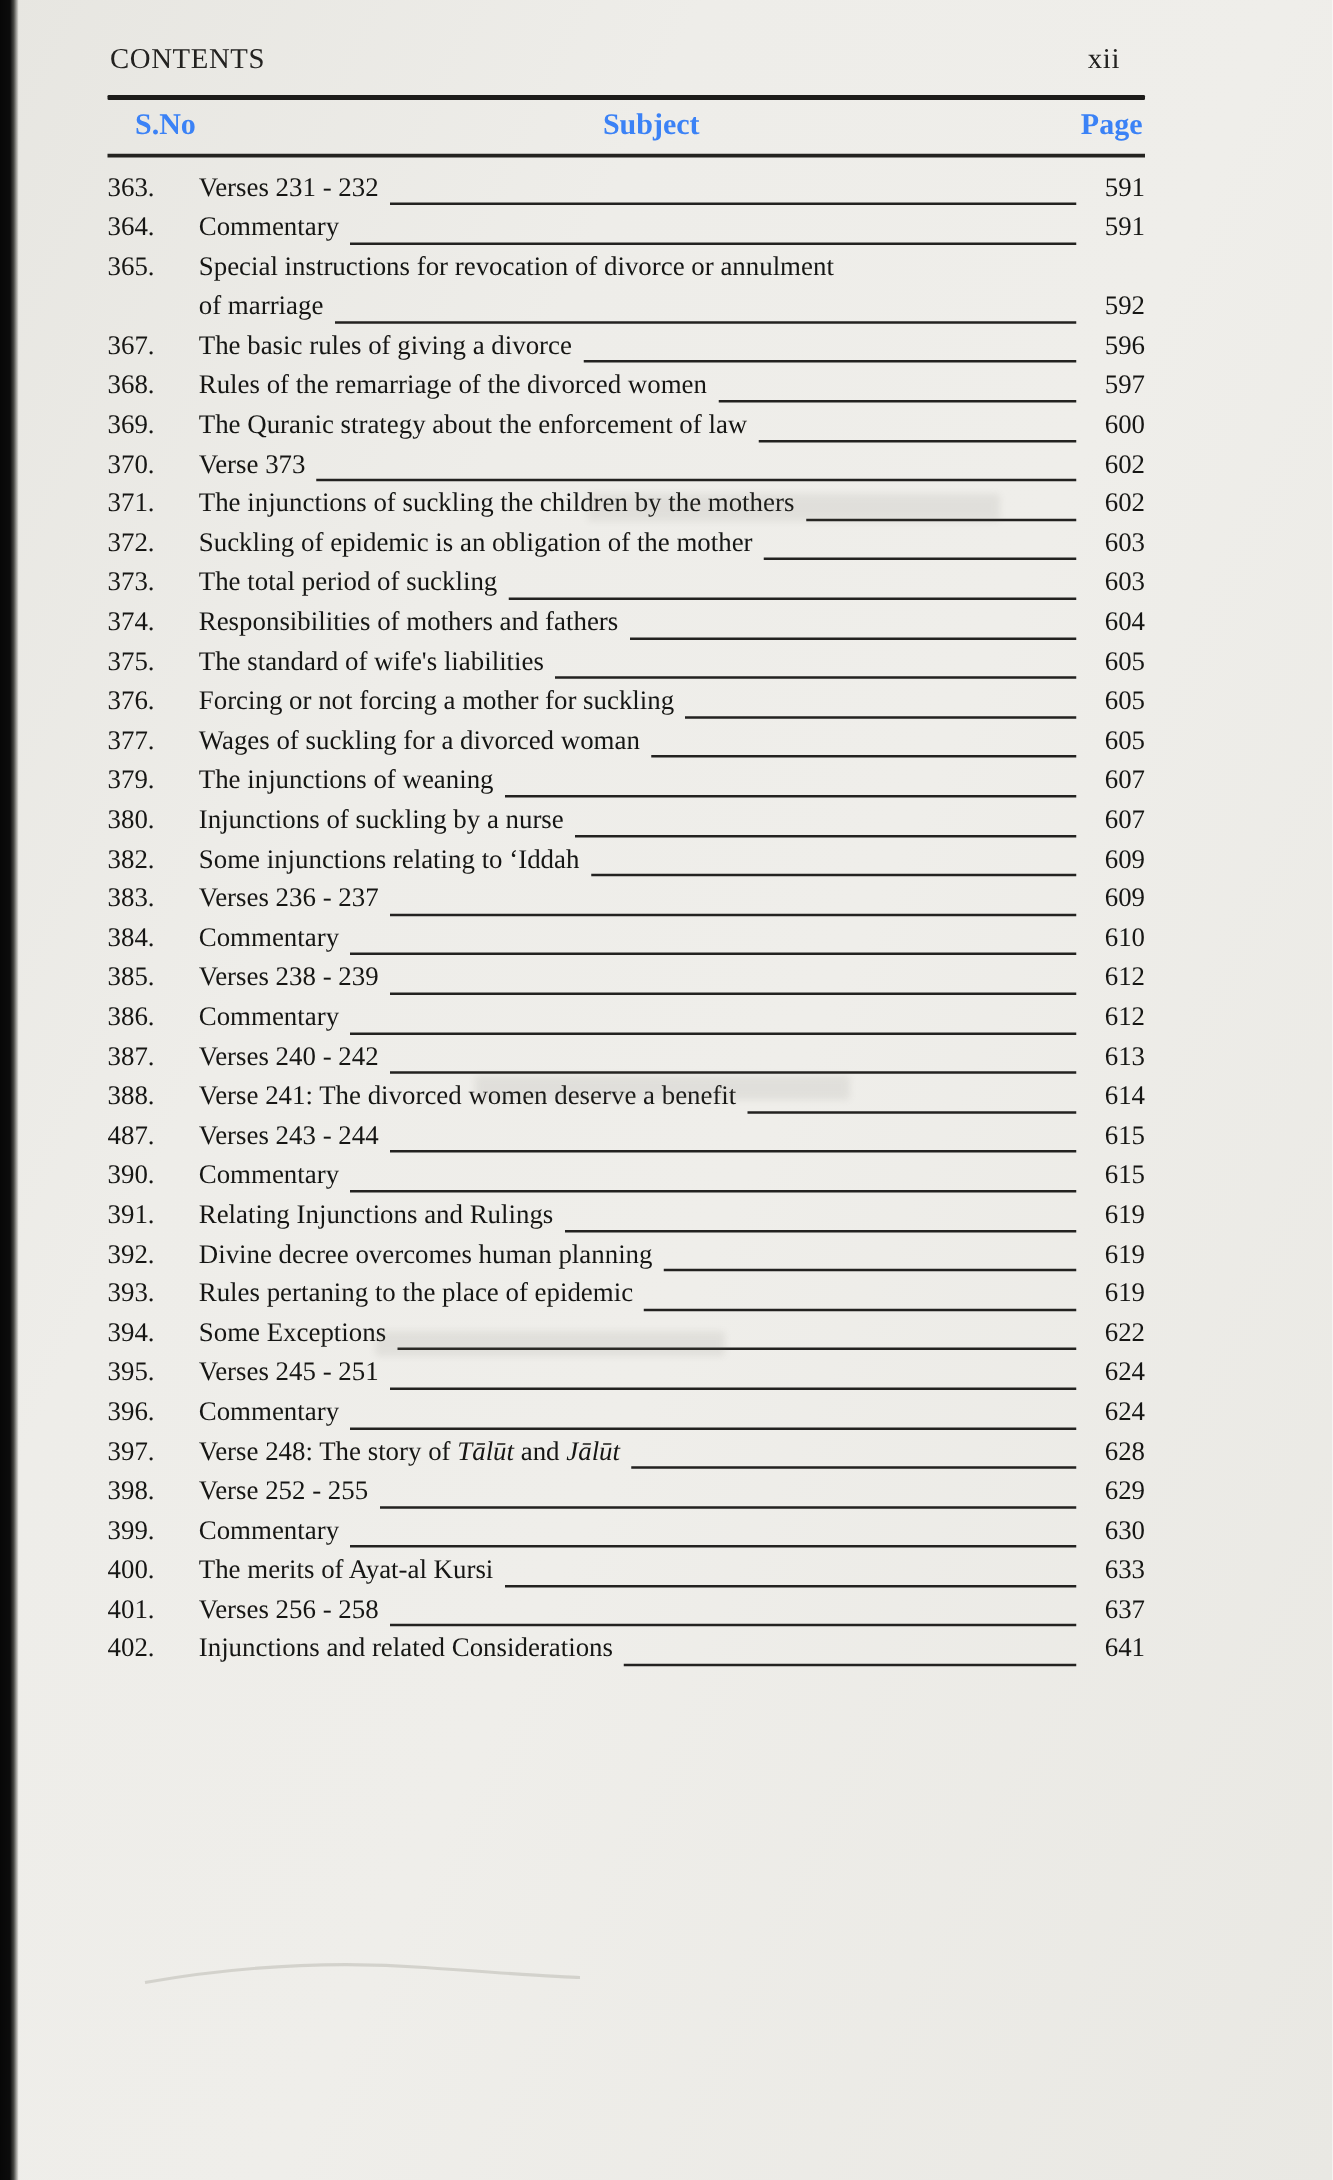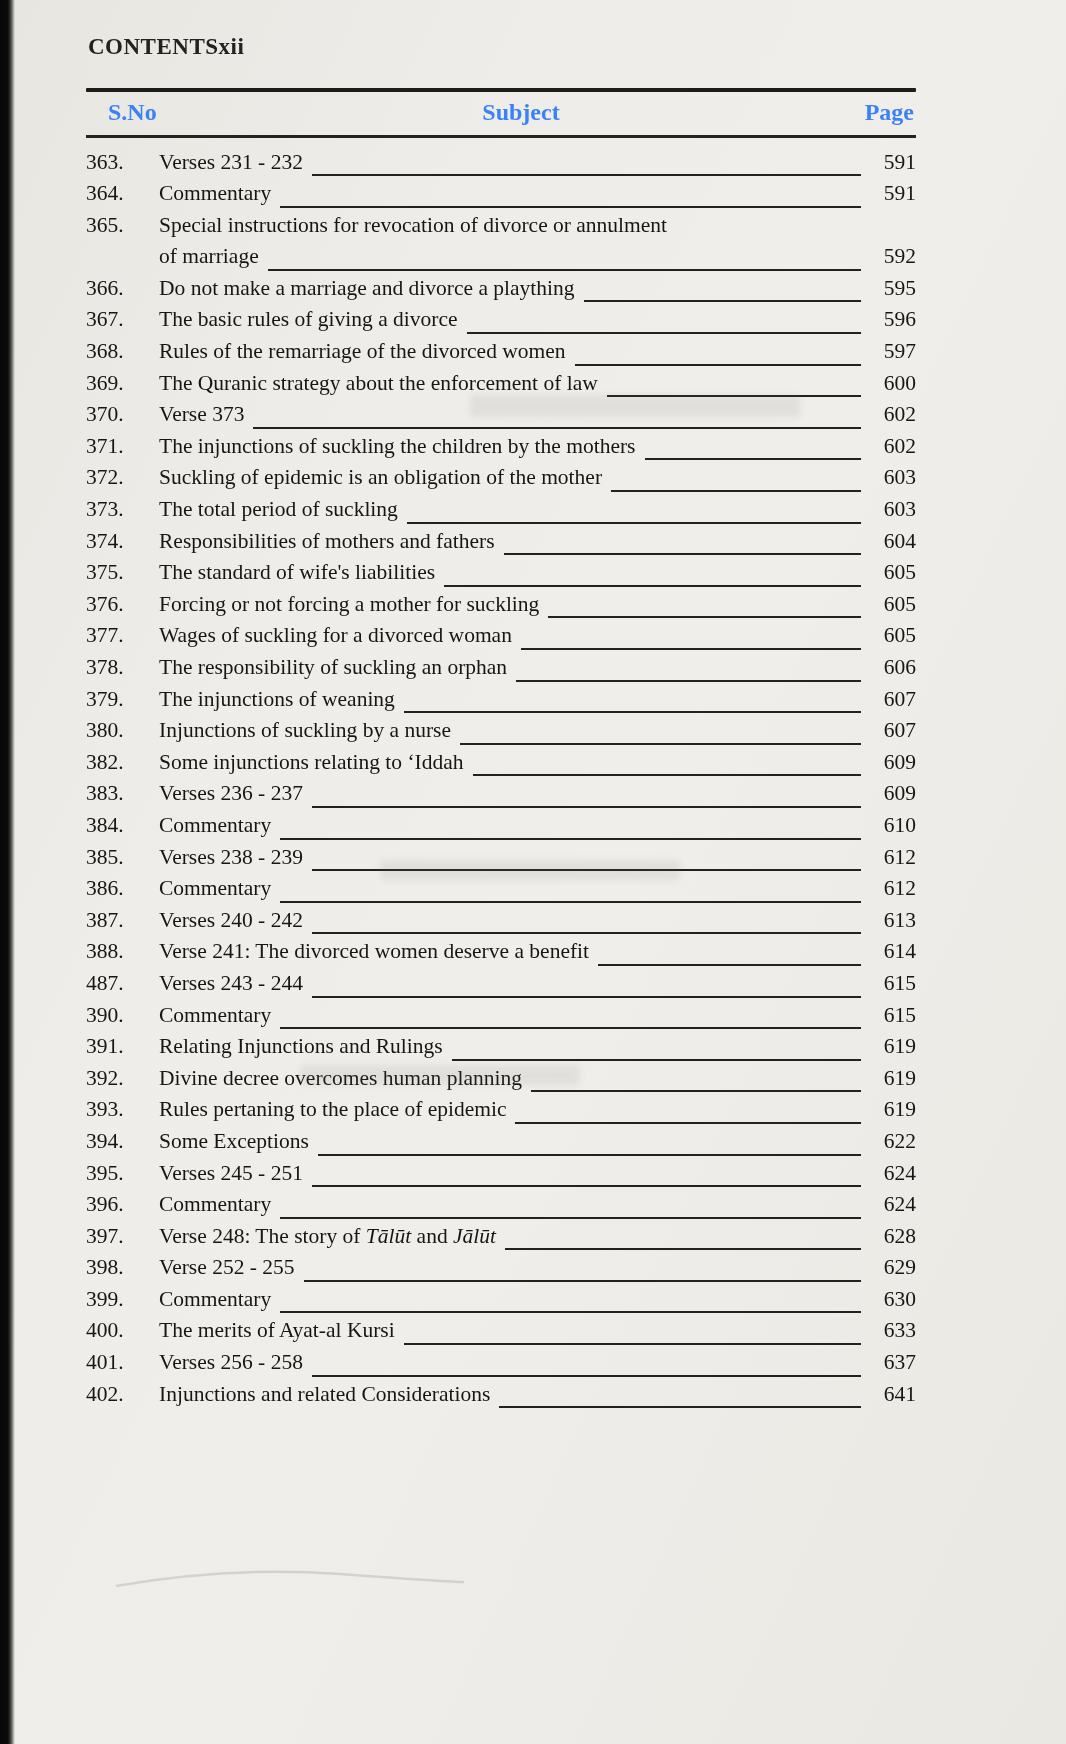--- a/index.html
+++ b/index.html
@@ -10,23 +10,23 @@
     color:#1b1b19;
   }
   .edge-bar{
     position:absolute;left:0;top:0;bottom:0;width:15px;
     background:linear-gradient(to right,#070707 0px,#0c0c0c 8px,#4a4a46 11px,rgba(60,60,55,0) 15px);
   }
   .content{
     position:absolute;left:86px;top:34px;width:830px;
   }
   .running-head{
-    display:flex;align-items:baseline;
+    display:flex;justify-content:space-between;align-items:baseline;
     font-size:23px;letter-spacing:0.5px;color:#232220;
-    padding:0 20px 0 2px;margin-bottom:28px;font-weight:bold;
+    padding:0 20px 0 2px;margin-bottom:16px;
   }
   .rule1{height:4px;background:#1d1c1a;border-radius:1px;}
   .rule2{height:2.5px;background:#242320;}
   .thead{
     display:flex;align-items:baseline;
     font-weight:bold;font-size:24px;color:#3b82f6;
     padding:7px 0 9px 0;
   }
   .h-sno{width:150px;padding-left:22px;}
   .h-subject{flex:1;text-align:center;}
@@ -90,26 +90,20 @@
         <span class="no">365.</span>
         <span class="subj">Special instructions for revocation of divorce or annulment</span>
       </div>
       <div class="row">
         <span class="no"></span>
         <span class="subj">of marriage</span>
         <span class="leader"></span>
         <span class="pg">592</span>
       </div>
       <div class="row">
-        <span class="no">366.</span>
-        <span class="subj">Do not make a marriage and divorce a plaything</span>
-        <span class="leader"></span>
-        <span class="pg">595</span>
-      </div>
-      <div class="row">
         <span class="no">367.</span>
         <span class="subj">The basic rules of giving a divorce</span>
         <span class="leader"></span>
         <span class="pg">596</span>
       </div>
       <div class="row">
         <span class="no">368.</span>
         <span class="subj">Rules of the remarriage of the divorced women</span>
         <span class="leader"></span>
         <span class="pg">597</span>
@@ -160,26 +154,20 @@
         <span class="no">376.</span>
         <span class="subj">Forcing or not forcing a mother for suckling</span>
         <span class="leader"></span>
         <span class="pg">605</span>
       </div>
       <div class="row">
         <span class="no">377.</span>
         <span class="subj">Wages of suckling for a divorced woman</span>
         <span class="leader"></span>
         <span class="pg">605</span>
-      </div>
-      <div class="row">
-        <span class="no">378.</span>
-        <span class="subj">The responsibility of suckling an orphan</span>
-        <span class="leader"></span>
-        <span class="pg">606</span>
       </div>
       <div class="row">
         <span class="no">379.</span>
         <span class="subj">The injunctions of weaning</span>
         <span class="leader"></span>
         <span class="pg">607</span>
       </div>
       <div class="row">
         <span class="no">380.</span>
         <span class="subj">Injunctions of suckling by a nurse</span>

